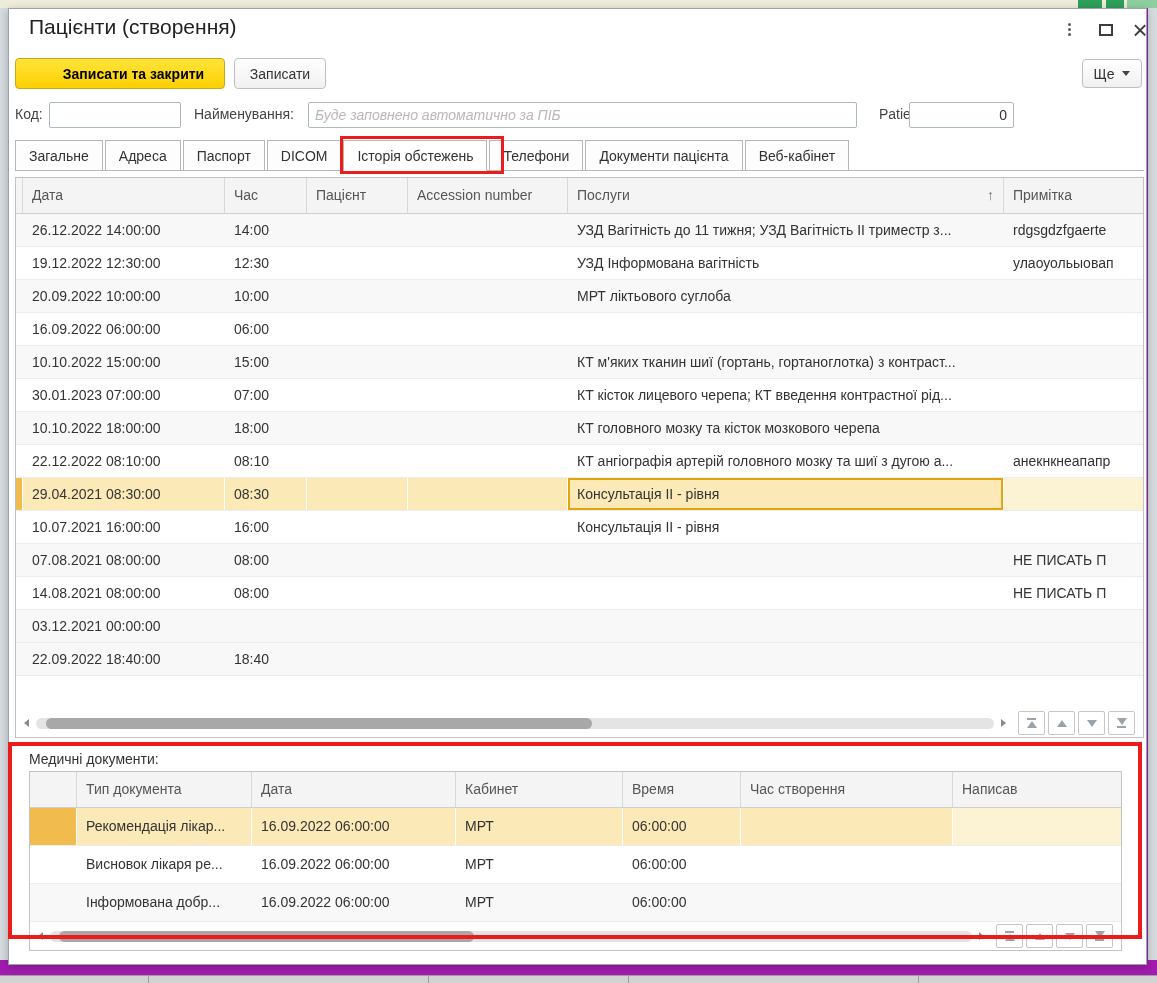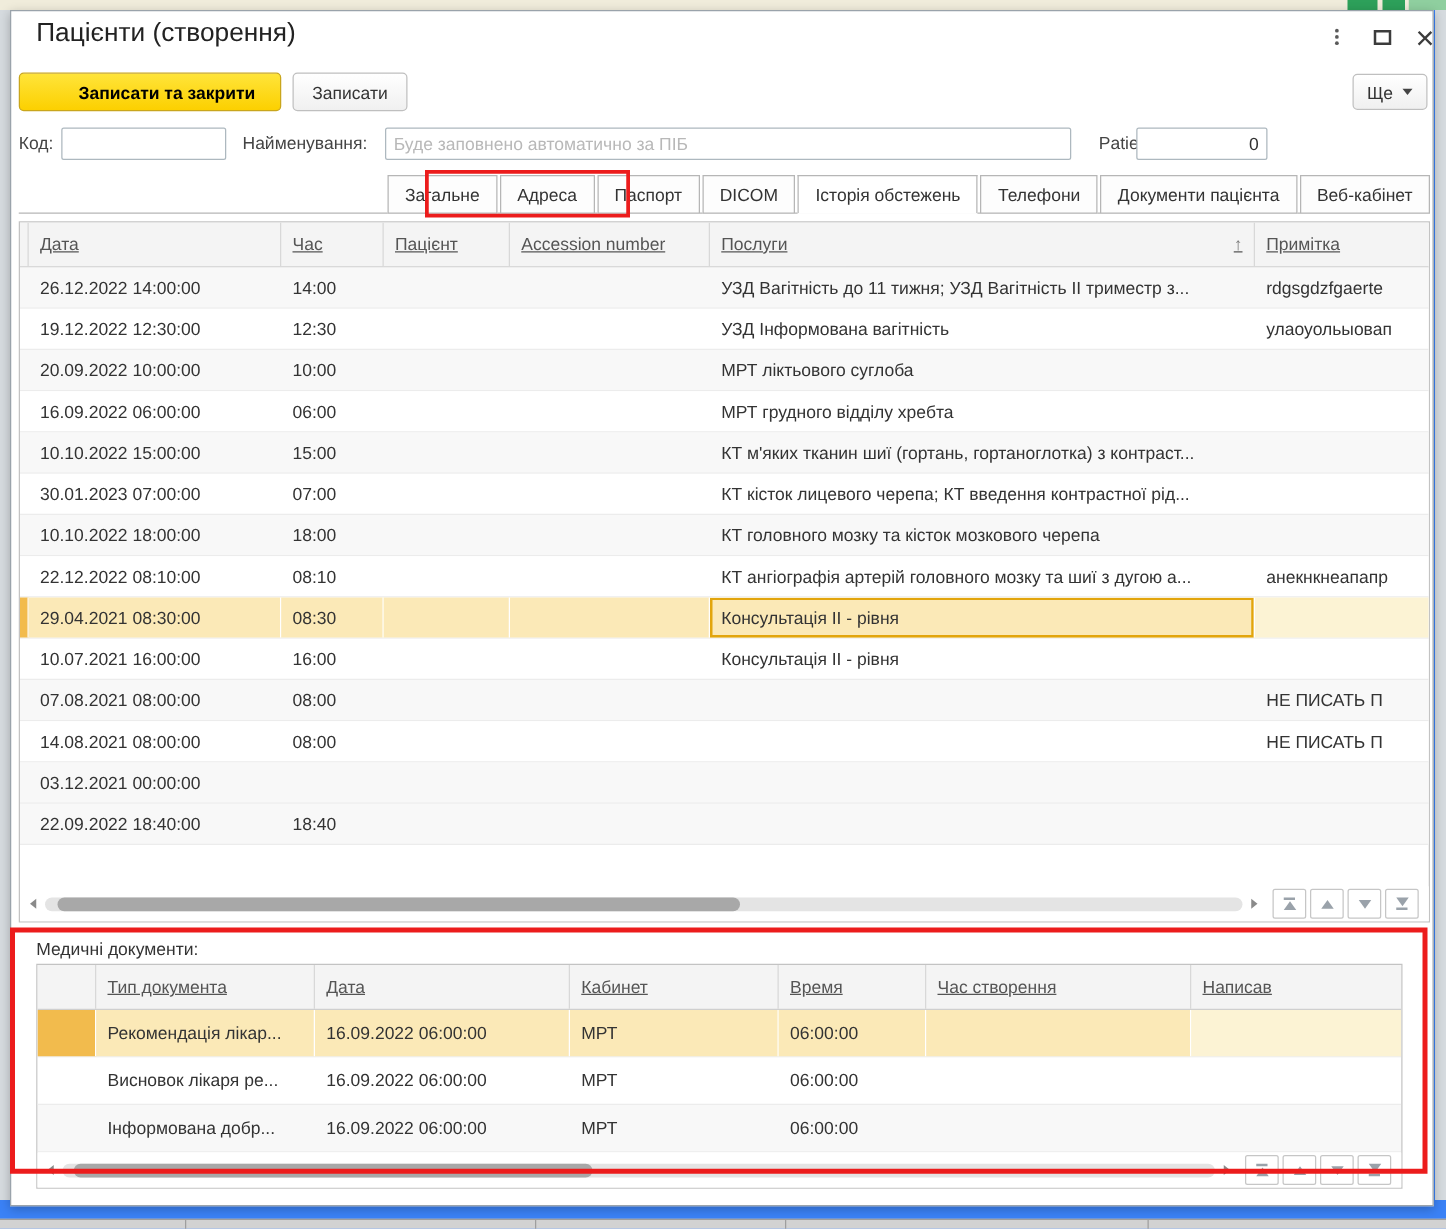--- a/index.html
+++ b/index.html
@@ -1,19 +1,19 @@
 <!DOCTYPE html>
 <html><head>
 <meta charset="utf-8">
 <style>
   * { margin:0; padding:0; box-sizing:border-box; }
   html,body { width:1157px; height:983px; }
   body { font-family:"Liberation Sans", sans-serif; background:#fff; position:relative; overflow:hidden; }
 
-  .stage { position:absolute; inset:0; width:1157px; height:983px; background:#3b82f6; }
+  .stage { position:absolute; inset:0; width:1157px; height:983px; background:#a21caf; }
 
   
   .top-strip { position:absolute; left:0; top:0; width:1157px; height:8px; background:#f0ecdb; }
   .green-a { position:absolute; left:1078px; top:0; width:24px; height:8px; background:#2da05a; }
   .green-b { position:absolute; left:1106px; top:0; width:18px; height:8px; background:#2da05a; }
   .green-c { position:absolute; left:1127px; top:0; width:30px; height:8px; background:#8fcf9f; }
   .side-strip { position:absolute; top:8px; width:9px; height:952px; background:#d6dbdf; }
   .side-strip.left { left:0; } .side-strip.right { left:1148px; }
   .bottom-strip { position:absolute; left:0; top:975px; width:1157px; height:8px; background:#d2d2d2; border-top:1px solid #9e9e9e; }
   .bottom-strip i { position:absolute; top:0; width:1px; height:8px; background:#9e9e9e; }
@@ -39,41 +39,41 @@
   .btn-more { position:absolute; left:1073px; top:50px; width:60px; height:29px; }
   .dd-arrow { width:0; height:0; border-left:4px solid transparent; border-right:4px solid transparent; border-top:5px solid #444; margin-left:8px; }
 
   
   .flabel { position:absolute; top:97px; font-size:14px; color:#444; }
   .lab-code { left:6px; } .lab-name { left:185px; } .lab-pid { left:870px;text-align:center; }
   .tinput { position:absolute; top:93px; height:26px; border:1px solid #adb8bf; border-radius:2px;
             font-family:"Liberation Sans",sans-serif; font-size:14px; color:#333; padding:0 6px; outline:none; }
   .tinput::placeholder { color:#b8b8b8; }
   .in-code { left:40px; width:132px; }
-  .in-name { left:299px; width:549px; }
+  .in-name { left:299px; width:549px;font-style:italic; }
   .in-pid  { left:900px; width:105px; text-align:right; }
 
   
   .tabs { position:absolute; left:6px; top:130px; width:1129px; height:32px; display:flex; gap:2px;
-          align-items:flex-end; border-bottom:1px solid #b6b6b6;justify-content:flex-end; }
+          align-items:flex-end; border-bottom:1px solid #b6b6b6; }
   .tab { height:31px; line-height:30px; padding:0 13px; background:#fdfdfd; border:1px solid #b6b6b6;
          border-bottom:1px solid #b6b6b6; margin-bottom:-1px; font-size:14px; color:#333; cursor:pointer; white-space:nowrap; }
   .tab.active { background:#fff; border-bottom-color:#fff; }
 
   
   .gridbox { position:absolute; background:#fff; border:1px solid #c3c3c3; display:flex; flex-direction:column; }
   .gridbox.history { left:6px; top:168px; width:1129px; height:561px; }
   .gridbox.meddocs-box { left:20px; top:762px; width:1093px; height:180px; }
   .tbl { flex:1; overflow:hidden; }
 
   .tr { display:flex; background:#fff; border-bottom:1px solid #ececec; }
   .tr.stripe { background:#f8f8f8; }
   .tr.head { background:#f4f4f4; border-bottom:1px solid #cfcfcf; }
   .td { padding:0 9px; font-size:14px; color:#333; white-space:nowrap; overflow:hidden; flex-shrink:0; }
-  .tr.head .td { color:#555; border-right:1px solid #d8d8d8; display:flex; align-items:center;text-decoration:underline; }
+  .tr.head .td { color:#555; border-right:1px solid #d8d8d8; display:flex; align-items:center; }
   .tr.head .td:last-child { border-right:none; }
   .td.marker { width:7px; padding:0; }
   .sort { margin-left:auto; color:#777; font-size:14px; padding-left:6px; }
 
   .history .tr { height:33px; } .history .td { line-height:32px; }
   .history .tr.head { height:36px; } .history .tr.head .td { line-height:35px; }
   .history .c0 { width:202px; } .history .c1 { width:82px; } .history .c2 { width:101px; }
   .history .c3 { width:160px; } .history .c4 { width:436px; } .history .c5 { flex:1; min-width:0; }
 
   .medtable .tr { height:38px; } .medtable .td { line-height:37px; }
@@ -217,21 +217,20 @@
             <div class="td c3"></div>
             <div class="td c4">МРТ ліктьового суглоба</div>
             <div class="td c5"></div>
           </div>
           <div class="tr">
             <div class="td marker"></div>
             <div class="td c0">16.09.2022 06:00:00</div>
             <div class="td c1">06:00</div>
             <div class="td c2"></div>
             <div class="td c3"></div>
-            <div class="td c4">МРТ грудного відділу хребта</div>
             <div class="td c5"></div>
           </div>
           <div class="tr stripe">
             <div class="td marker"></div>
             <div class="td c0">10.10.2022 15:00:00</div>
             <div class="td c1">15:00</div>
             <div class="td c2"></div>
             <div class="td c3"></div>
             <div class="td c4">КТ м'яких тканин шиї (гортань, гортаноглотка) з контраст...</div>
             <div class="td c5"></div>

